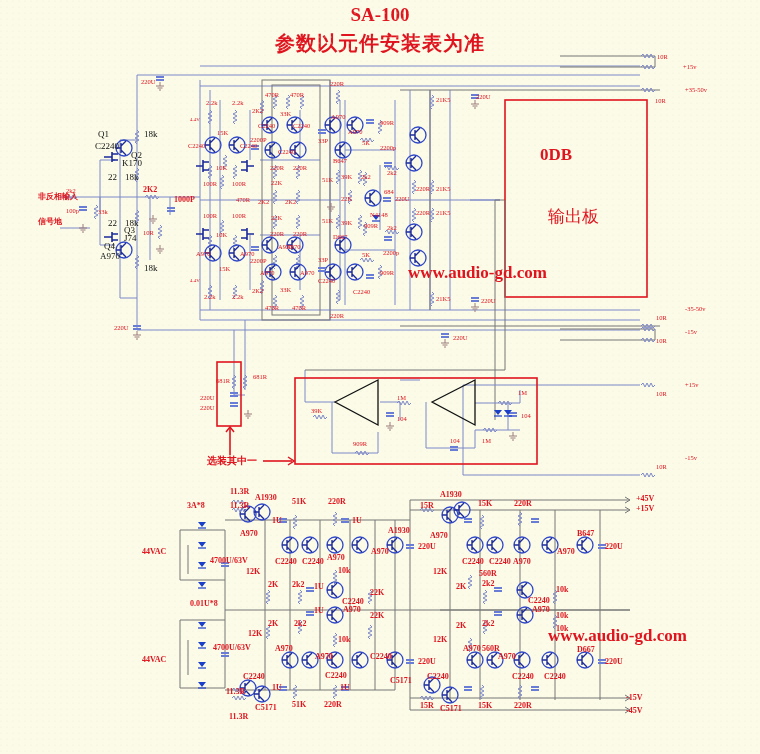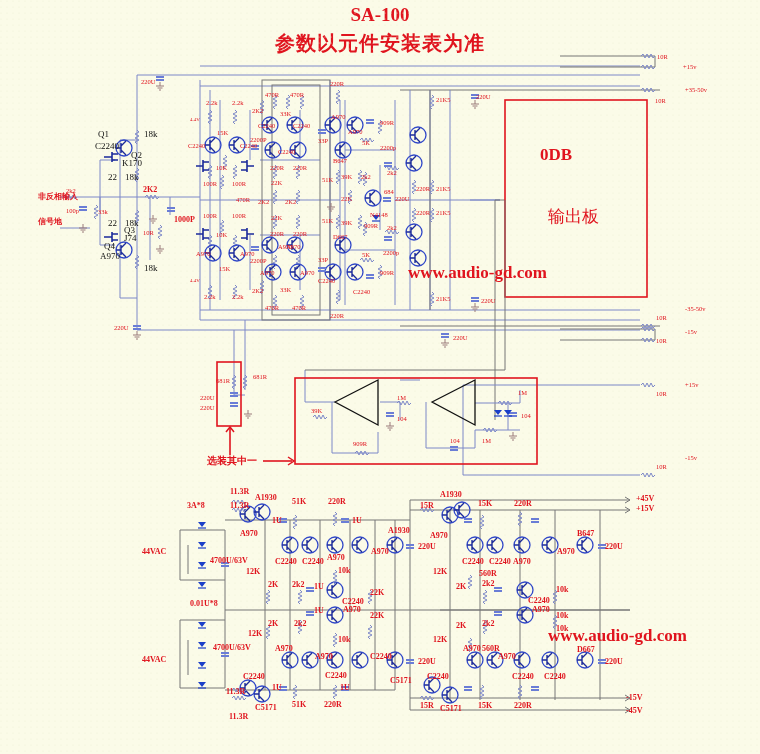--- a/index.html
+++ b/index.html
@@ -370,21 +370,21 @@
 <div class="lbl k" style="left:124px;top:234px;">J74</div>
 <div class="lbl k" style="left:104px;top:242px;">Q4</div>
 <div class="lbl k" style="left:100px;top:252px;">A970</div>
 <div class="lbl k" style="left:144px;top:130px;">18k</div>
 <div class="lbl k" style="left:125px;top:173px;">18k</div>
 <div class="lbl k" style="left:125px;top:219px;">18k</div>
 <div class="lbl k" style="left:144px;top:264px;">18k</div>
 <div class="lbl k" style="left:108px;top:173px;">22</div>
 <div class="lbl k" style="left:108px;top:219px;">22</div>
 <div class="lbl" style="left:143px;top:186px;">2K2</div>
-<div class="lbl" style="left:174px;top:216px;">1000P</div>
+<div class="lbl" style="left:174px;top:196px;">1000P</div>
 <div class="lbl s" style="left:143px;top:230px;">10R</div>
 <div class="lbl s" style="left:141px;top:79px;">220U</div>
 <div class="lbl s" style="left:114px;top:325px;">220U</div>
 
 <div class="lbl s" style="left:206px;top:100px;">2.2k</div>
 <div class="lbl s" style="left:232px;top:100px;">2.2k</div>
 <div class="lbl s" style="left:217px;top:130px;">15K</div>
 <div class="lbl s" style="left:216px;top:165px;">10K</div>
 <div class="lbl s" style="left:203px;top:181px;">100R</div>
 <div class="lbl s" style="left:232px;top:181px;">100R</div>

